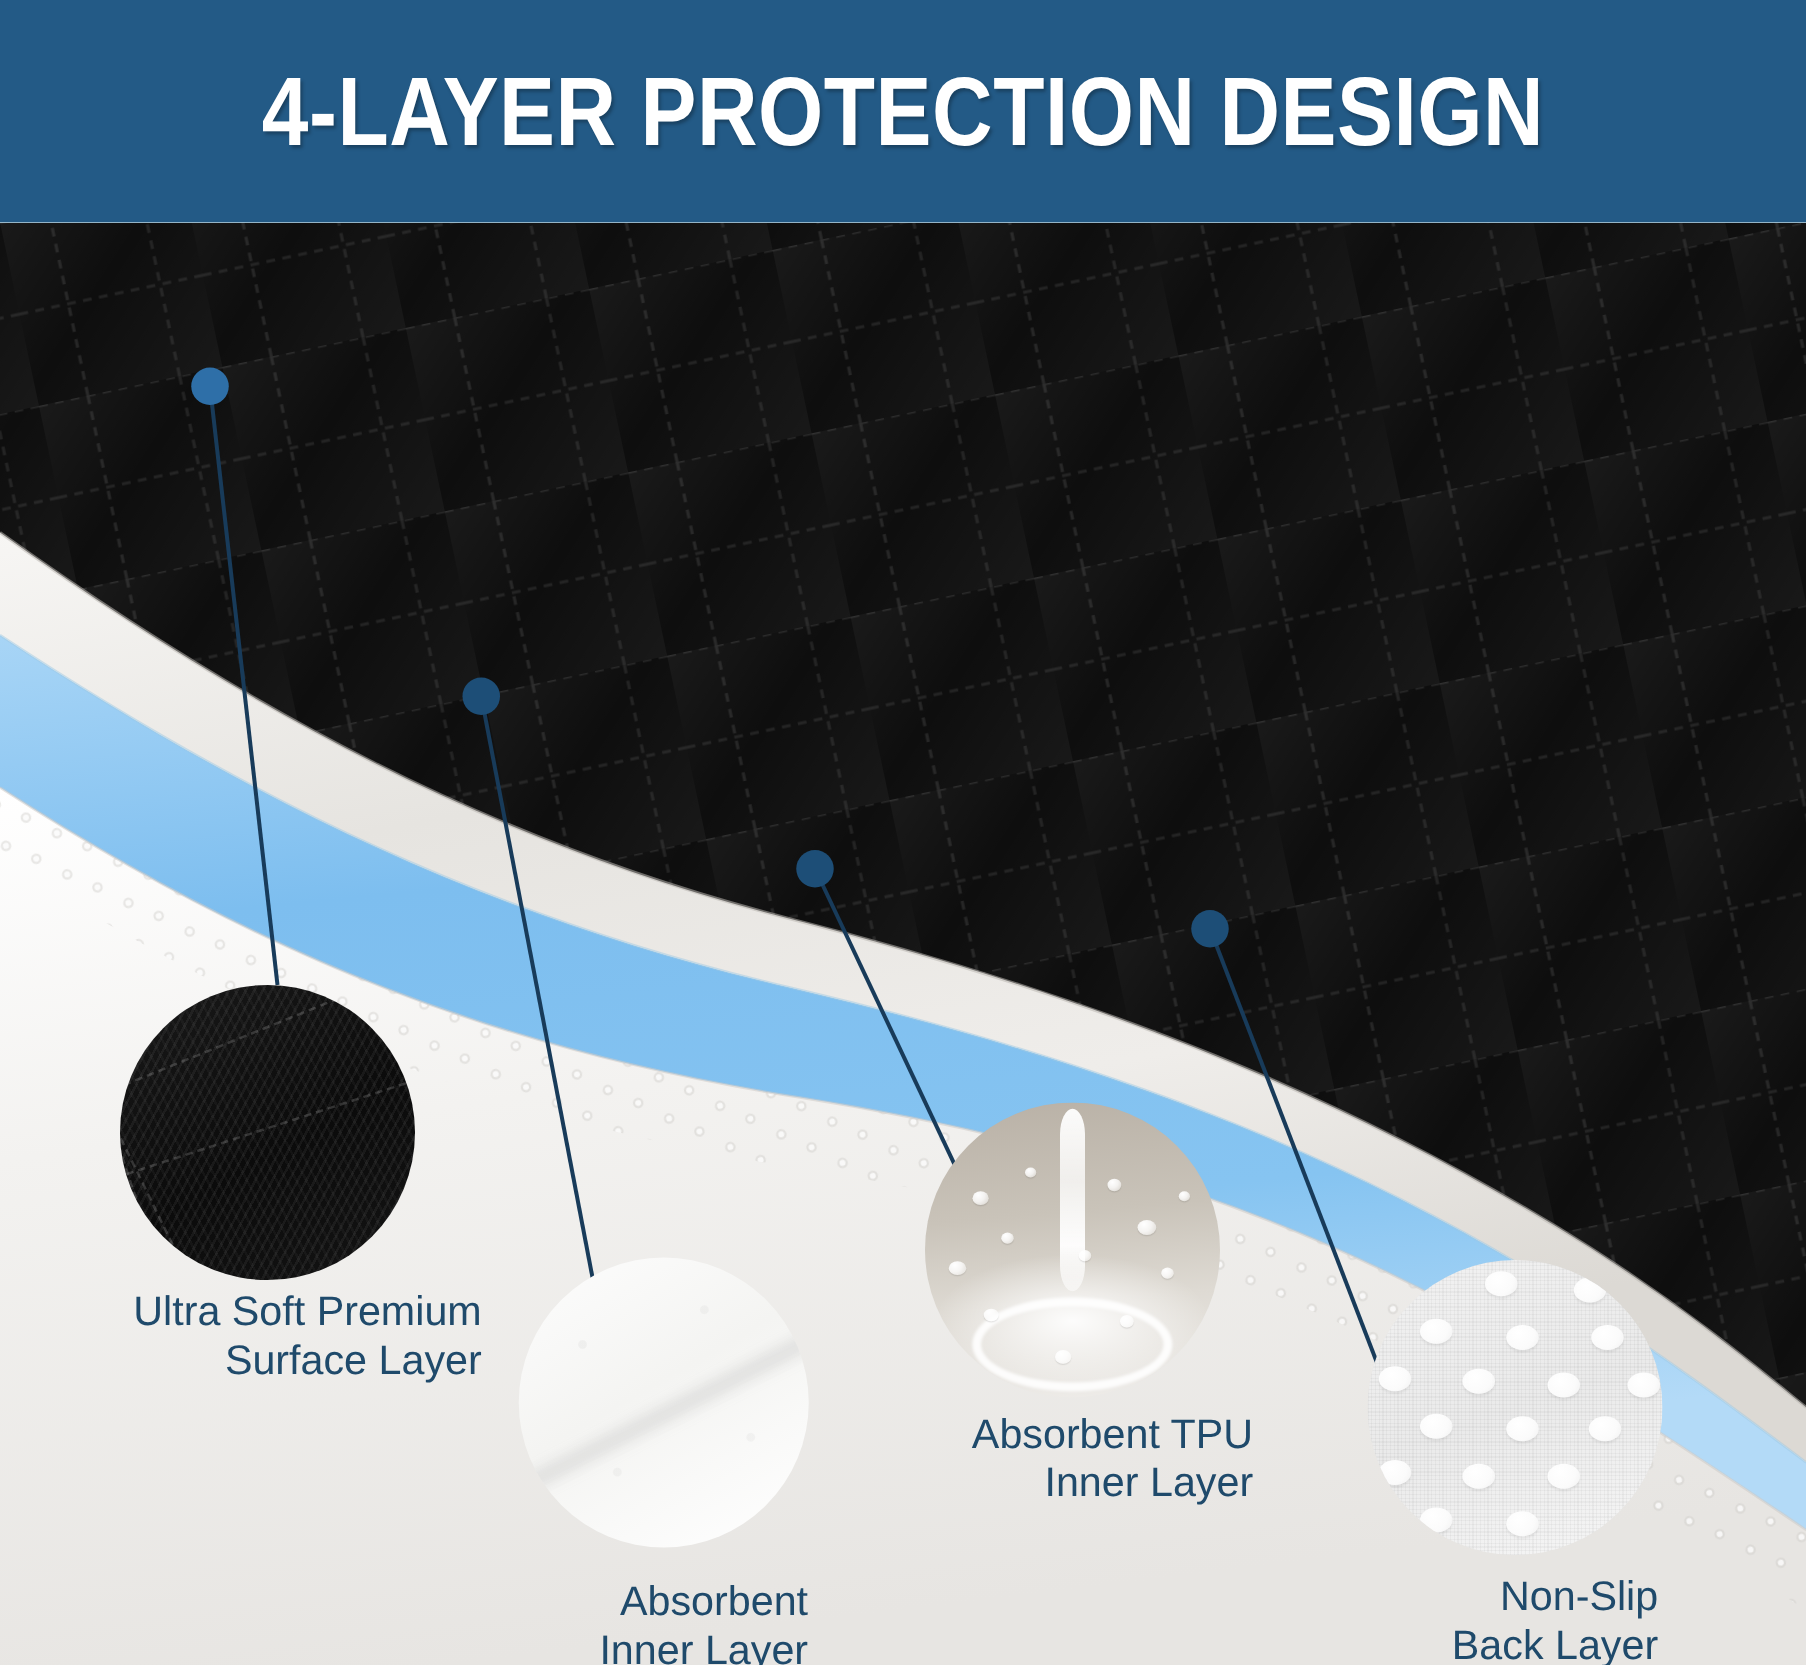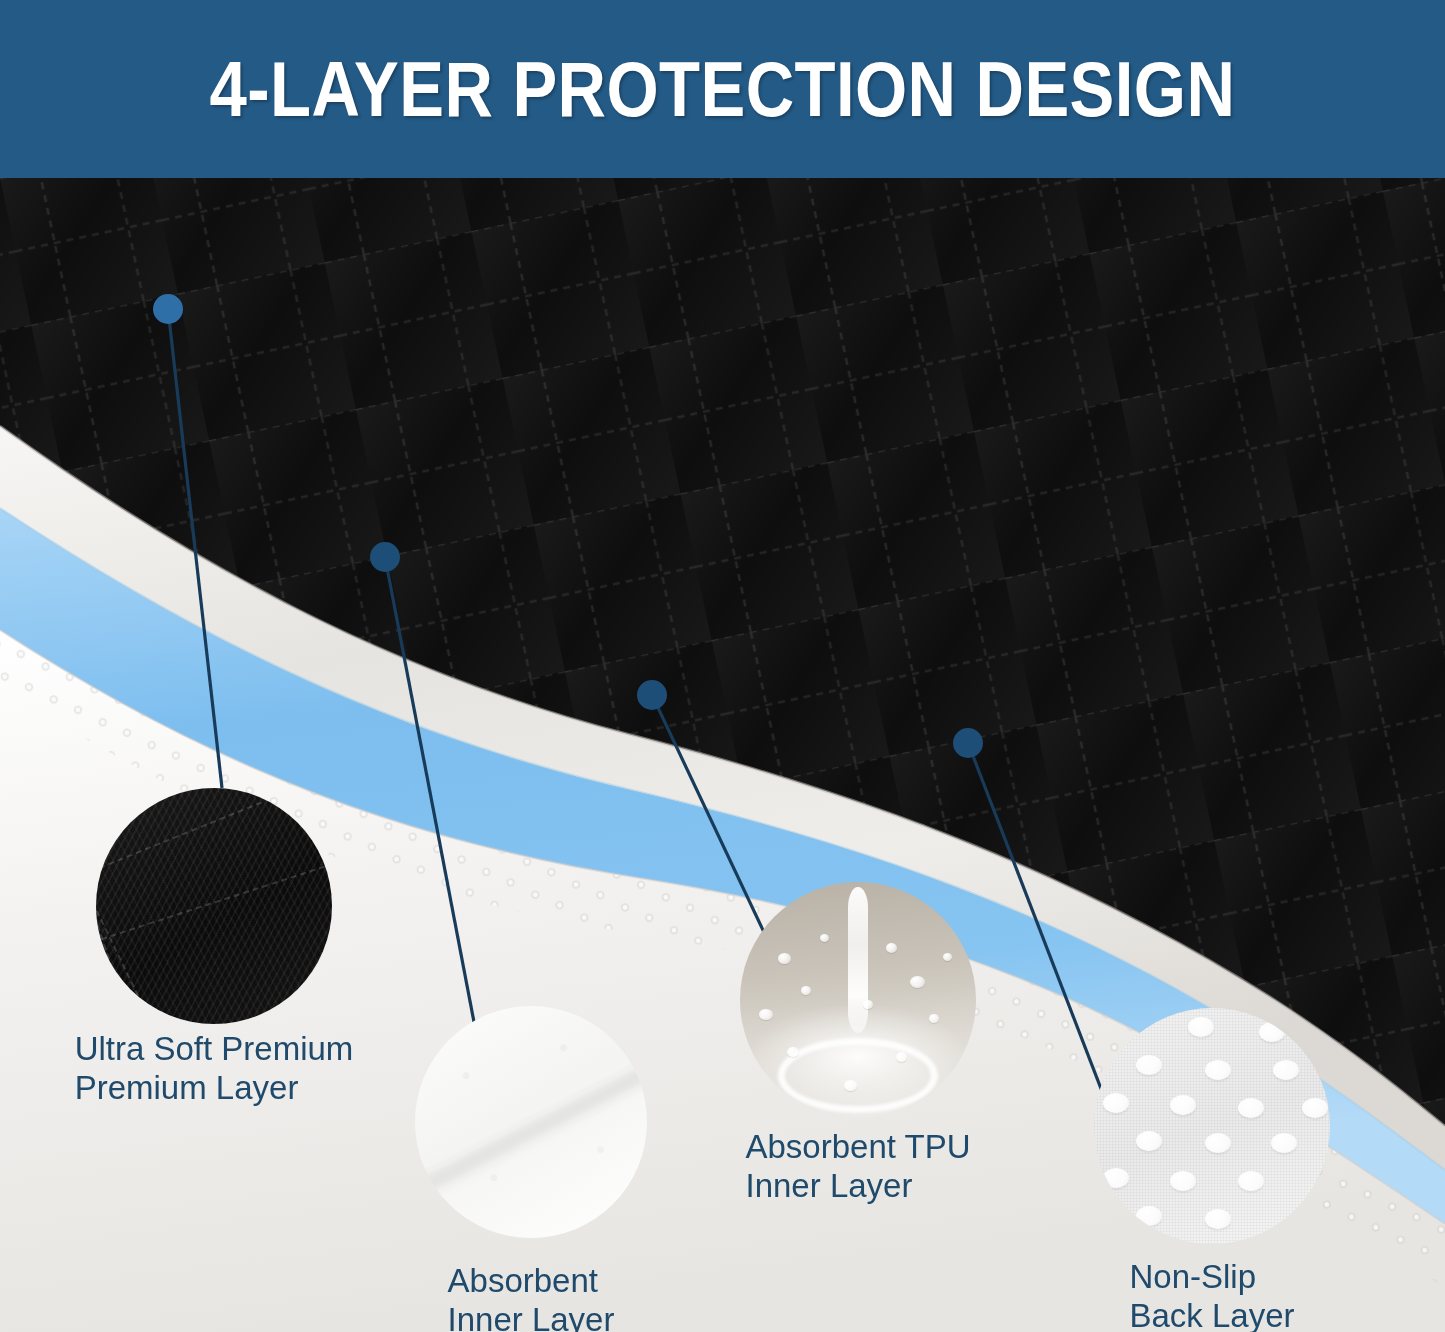--- a/index.html
+++ b/index.html
@@ -147,24 +147,25 @@
     background:radial-gradient(circle at 38% 32%, #ffffff 0%, #fbfbfb 60%, #f0f0f0 100%);
     box-shadow:0 2px 2px rgba(0,0,0,0.06);
   }
 
   
   .label{
     position:absolute;
     color:#1f4a6b;
     font-size:33px;
     line-height:1.18;
-    text-align:left;
+    text-align:right;
     font-weight:400;
     transform:translateX(-50%);
     white-space:nowrap;
+    margin-left:32px;
   }
 </style>
 </head>
 <body>
 
 <div id="infographic">
 
   <div class="banner">
     <div class="banner-title">4-LAYER PROTECTION DESIGN</div>
   </div>
@@ -300,21 +301,21 @@
     <div class="grip-dot" style="left:75%; top:53%;"></div>
     <div class="grip-dot" style="left:4%;  top:68%;"></div>
     <div class="grip-dot" style="left:32%; top:69%;"></div>
     <div class="grip-dot" style="left:61%; top:69%;"></div>
     <div class="grip-dot" style="left:18%; top:84%;"></div>
     <div class="grip-dot" style="left:47%; top:85%;"></div>
   </div>
 
   <div class="label" style="left:214px; top:1030px;">
     <div>Ultra Soft Premium</div>
-    <div>Premium Layer</div>
+    <div>Surface Layer</div>
   </div>
 
   <div class="label" style="left:531px; top:1262px;">
     <div>Absorbent</div>
     <div>Inner Layer</div>
   </div>
 
   <div class="label" style="left:858px; top:1128px;">
     <div>Absorbent TPU</div>
     <div>Inner Layer</div>

